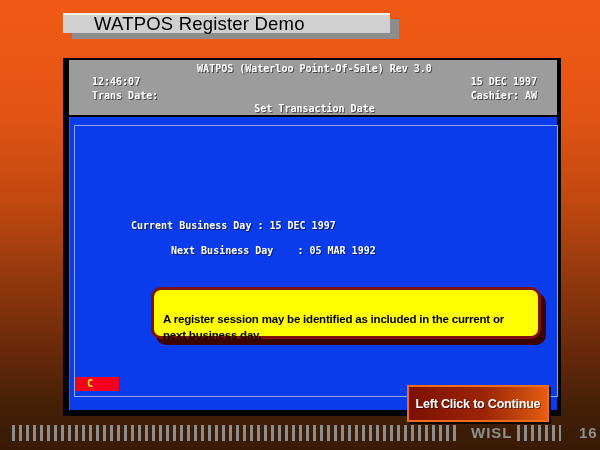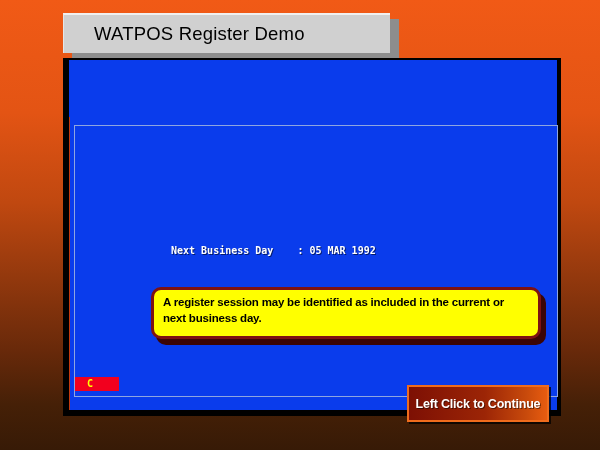--- a/index.html
+++ b/index.html
@@ -5,21 +5,21 @@
   html,body { margin:0; padding:0; background:#222; }
   .slide {
     position:relative; width:600px; height:450px; overflow:hidden;
     background:linear-gradient(180deg,#f15a16 0%,#e35414 25%,#c04810 45%,
                #92380d 62%,#68290a 78%,#452007 90%,#371a06 100%);
     font-family:"Liberation Sans", sans-serif;
   }
 
   
   .title-bar {
-    position:absolute; left:63px; top:13px; width:327px; height:40px;
+    position:absolute; left:63px; top:13px; width:327px; height:20px;
     background:#d0d0d0; border-top:2px solid #f0f0f0; border-left:1px solid #e6e6e6;
     box-shadow:9px 6px 0 #8d8d8d;
     display:flex; align-items:center; box-sizing:border-box; padding-left:30px;
     font-size:18.5px; color:#000; letter-spacing:0.2px;
   }
 
   
   .terminal {
     position:absolute; left:63px; top:58px; width:498px; height:358px;
     box-sizing:border-box; border:solid #000; border-width:2px 4px 6px 6px;
@@ -47,21 +47,21 @@
     border:1px solid #8fa6e0;
   }
   .line1 { position:absolute; left:61px; top:103px; }
   .line2 { position:absolute; left:61px; top:128px;margin-left:40px; }
 
   
   .callout {
     position:absolute; left:81px; top:170px; width:390px; height:52px;
     box-sizing:border-box; background:#ffff00; border:3px solid #7e1212;
     border-radius:10px; box-shadow:5px 6px 0 #3b0505;
-    padding:5px 9px; color:#000; font-weight:bold; font-size:11.5px;
+    padding:22px 9px; color:#000; font-weight:bold; font-size:11.5px;
     line-height:1.35; letter-spacing:-0.2px;
   }
 
   
   .prompt { position:absolute; left:3px; top:247px; }
   .input-cell {
     position:absolute; left:5px; top:260px; width:44px; height:14px;
     background:#f2001e; cursor:text;
   }
   .input-cell span {
@@ -101,35 +101,54 @@
 <body>
 
 <div class="slide">
 
   <div class="title-bar">
     <span>WATPOS Register Demo</span>
   </div>
 
   <div class="terminal">
 
+    <div class="term-header">
+      <div class="mono th-line center">WATPOS (Waterloo Point-Of-Sale) Rev 3.0</div>
+      <div class="mono th-line split">
+        <span>12:46:07</span>
+        <span>15 DEC 1997</span>
+      </div>
+      <div class="mono th-line split">
+        <span>Trans Date:</span>
+        <span>Cashier: AW</span>
+      </div>
+      <div class="mono th-line center">Set Transaction Date</div>
+    </div>
 
     <div class="term-screen">
       <div class="inner-frame"></div>
 
+      <div class="mono line1">Current Business Day : 15 DEC 1997</div>
       <div class="mono line2">Next Business Day    : 05 MAR 1992</div>
 
       <div class="callout">
         <span>A register session may be identified as included in the current or next business day.</span>
       </div>
 
 
       <div class="input-cell">
         <span>C</span>
       </div>
 
       <div class="continue-btn">
         <span>Left Click to Continue</span>
       </div>
     </div>
   </div>
 
+  <div class="footer">
+    <div class="ticks ticks1"></div>
+    <div class="wisl">WISL</div>
+    <div class="ticks ticks2"></div>
+    <div class="slide-num">16</div>
+  </div>
 
 </div>
 
 </body></html>

